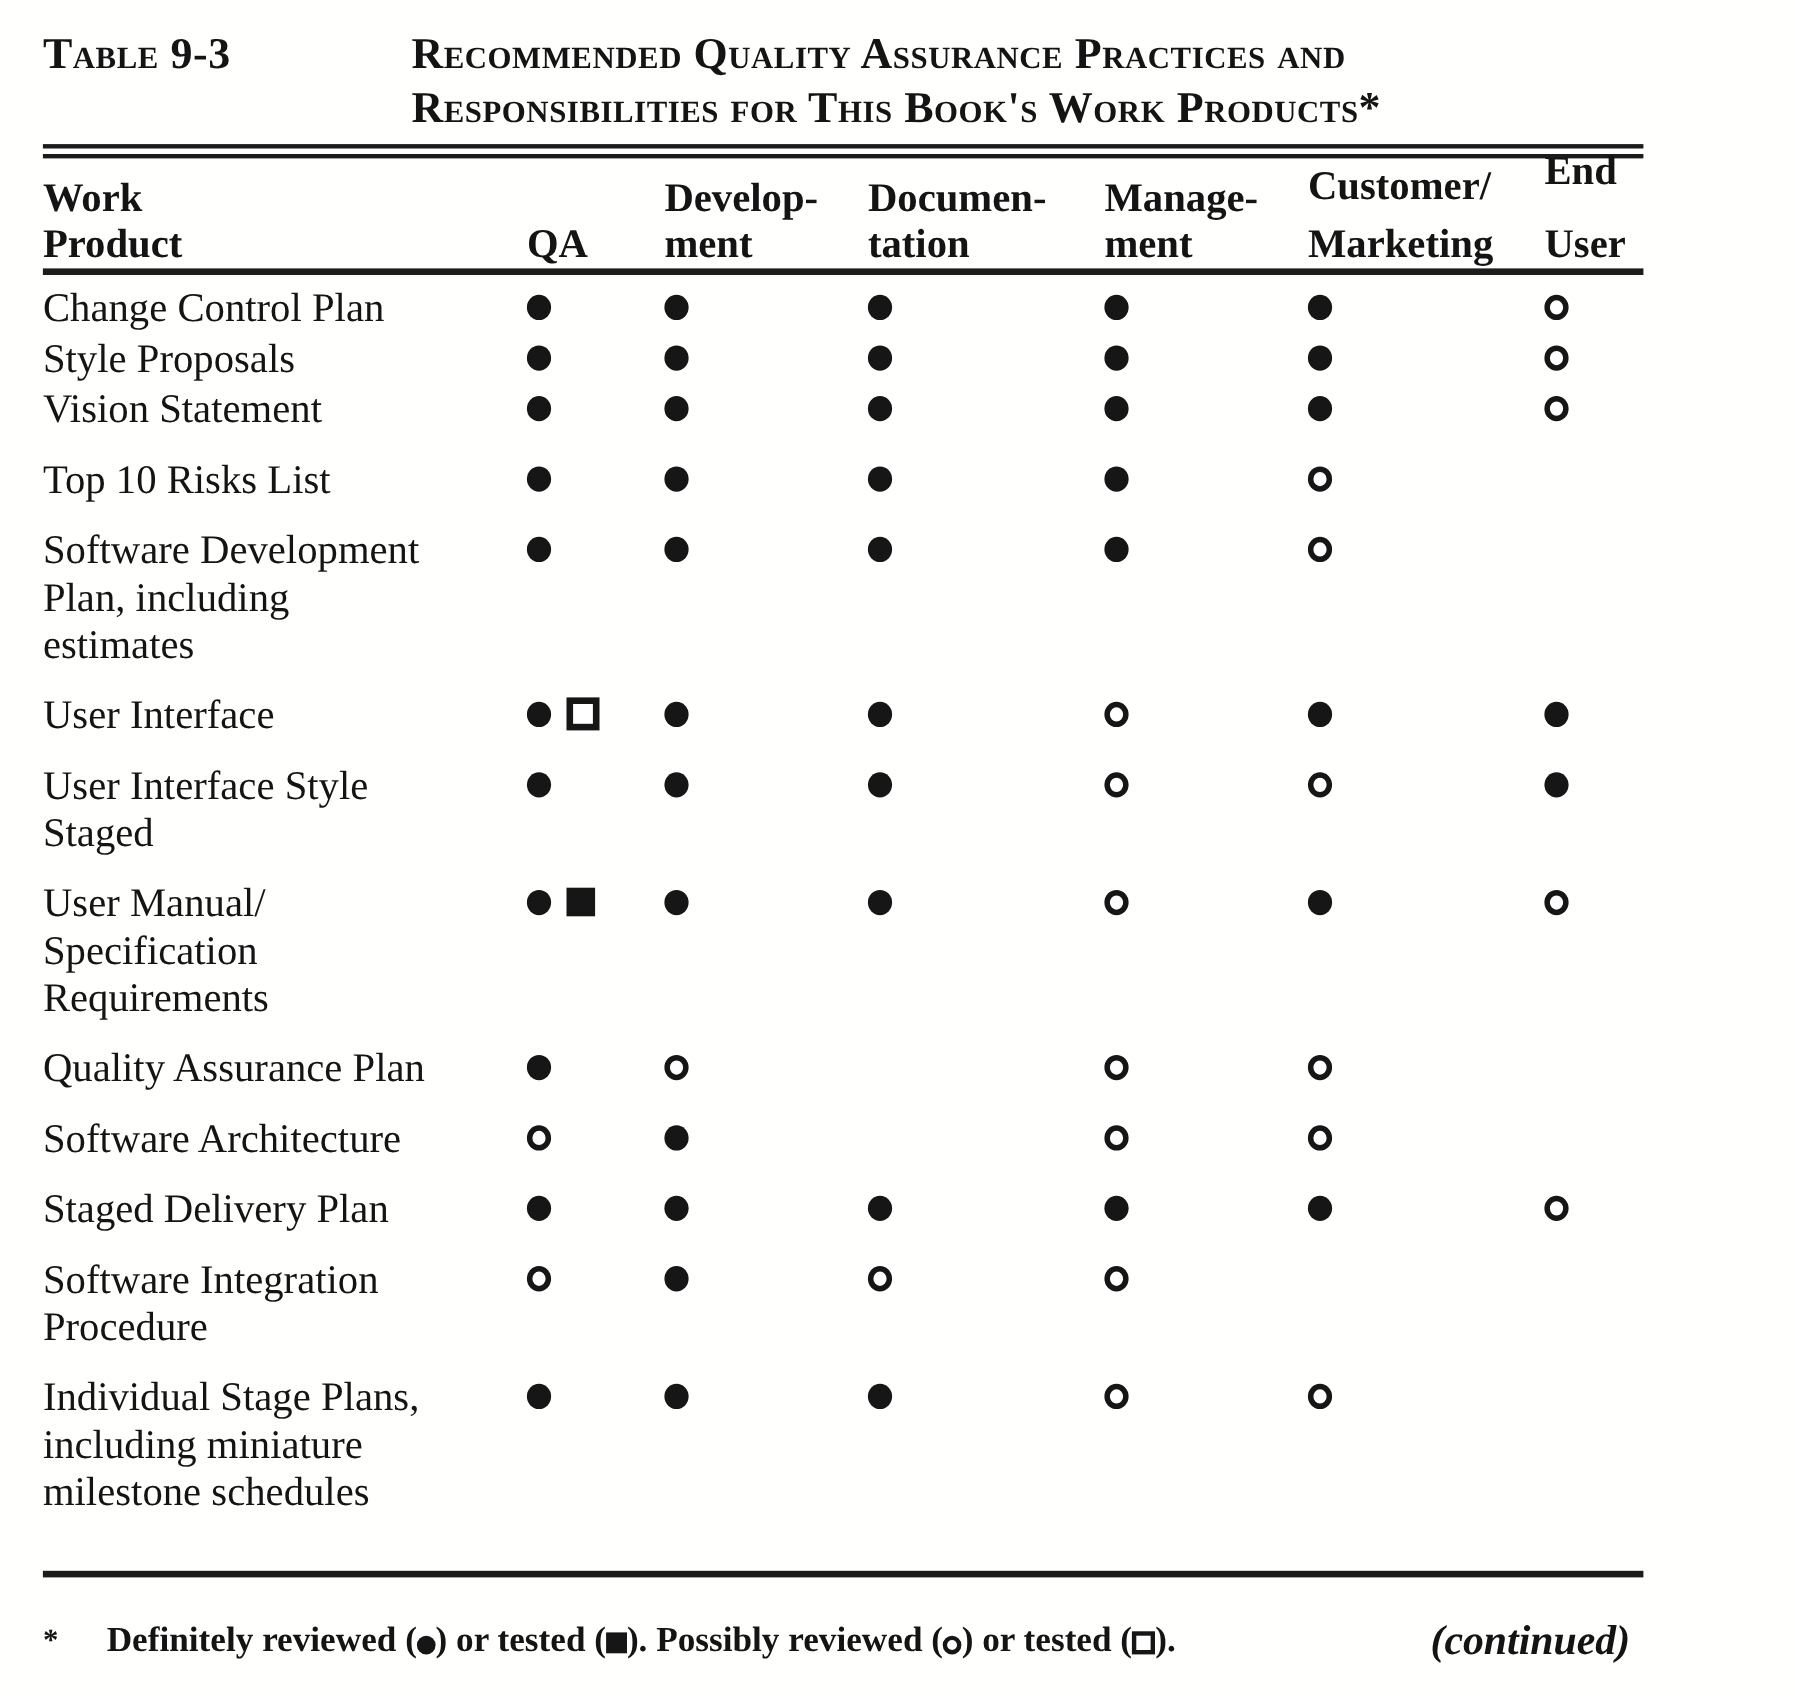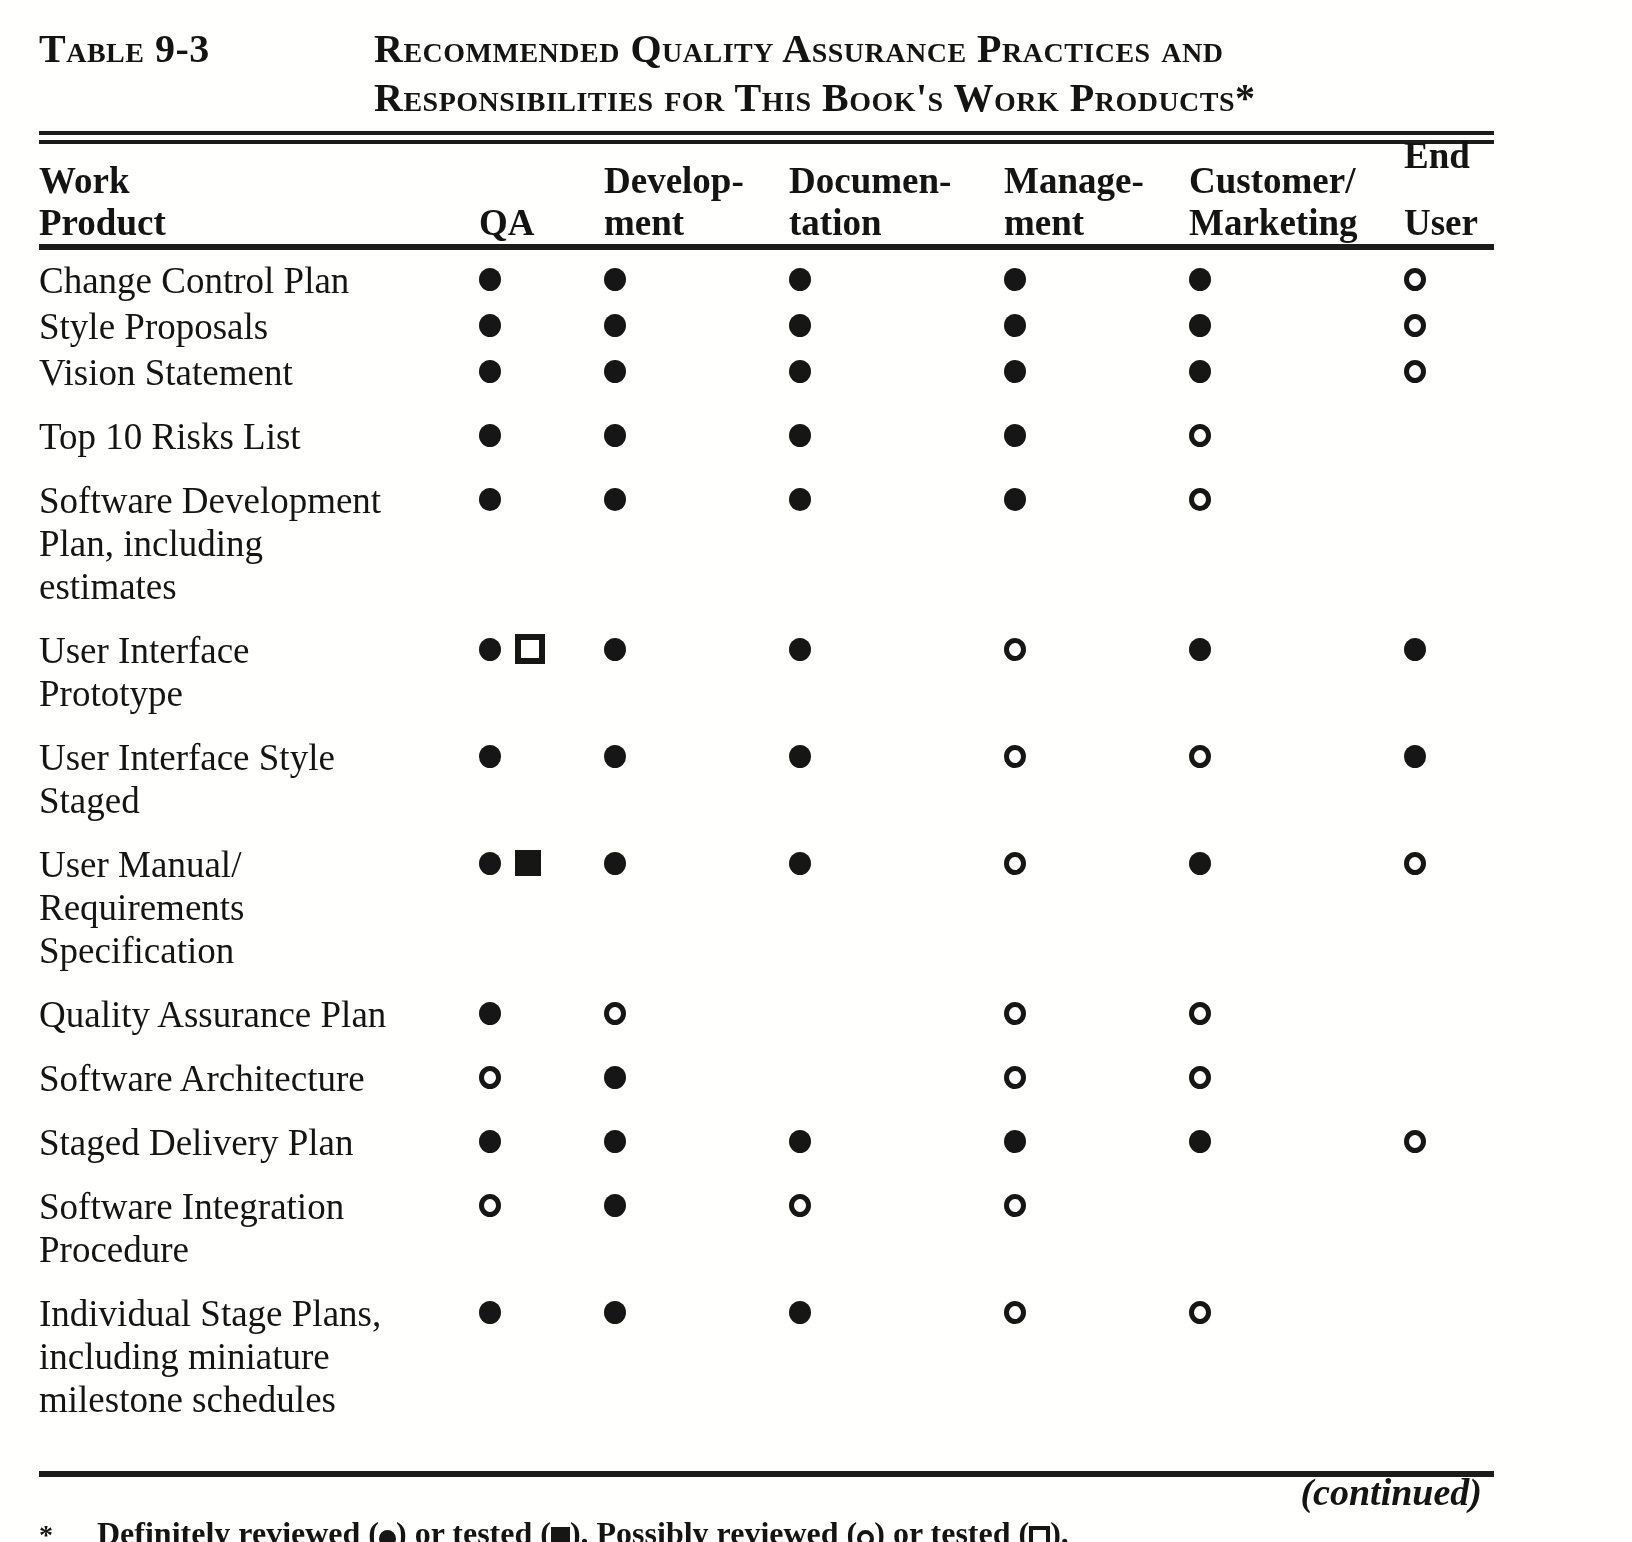--- a/index.html
+++ b/index.html
@@ -35,21 +35,21 @@
     width:1455px;
   }
   .thick-rule { width:1455px; height:6px; background:#1c1c1c; }
 
   
   .col-product            { width:440px; flex:0 0 440px; }
   .col-qa                 { width:125px; flex:0 0 125px; }
   .col-development        { width:185px; flex:0 0 185px; }
   .col-documentation      { width:215px; flex:0 0 215px; }
   .col-management         { width:185px; flex:0 0 185px; }
-  .col-customer_marketing { width:215px; flex:0 0 215px; }
+  .col-customer_marketing { width:215px; flex:0 0 215px;gap:11px; }
   .col-end_user           { width:90px;  flex:0 0 90px;gap:25px; }
 
   
   .header-row { display:flex; align-items:stretch; margin-top:8px; height:92px; }
   .hcol {
     display:flex; flex-direction:column; justify-content:flex-end;
     font-weight:bold; font-size:37px; line-height:42px;
   }
 
   
@@ -244,21 +244,20 @@
             <span class="sym sym-filled-circle"></span>
           </div>
           <div class="mcell col-customer_marketing">
             <span class="sym sym-open-circle"></span>
           </div>
           <div class="mcell col-end_user"></div>
         </div>
         <div class="trow">
           <div class="pcell col-product">
             <span class="pline">User Interface</span>
-            <span class="pline">Prototype</span>
           </div>
           <div class="mcell col-qa">
             <span class="sym sym-filled-circle"></span>
             <span class="sym sym-open-square"></span>
           </div>
           <div class="mcell col-development">
             <span class="sym sym-filled-circle"></span>
           </div>
           <div class="mcell col-documentation">
             <span class="sym sym-filled-circle"></span>
@@ -293,22 +292,22 @@
           <div class="mcell col-customer_marketing">
             <span class="sym sym-open-circle"></span>
           </div>
           <div class="mcell col-end_user">
             <span class="sym sym-filled-circle"></span>
           </div>
         </div>
         <div class="trow">
           <div class="pcell col-product">
             <span class="pline">User Manual/</span>
+            <span class="pline">Specification</span>
             <span class="pline">Requirements</span>
-            <span class="pline">Specification</span>
           </div>
           <div class="mcell col-qa">
             <span class="sym sym-filled-circle"></span>
             <span class="sym sym-filled-square"></span>
           </div>
           <div class="mcell col-development">
             <span class="sym sym-filled-circle"></span>
           </div>
           <div class="mcell col-documentation">
             <span class="sym sym-filled-circle"></span>

